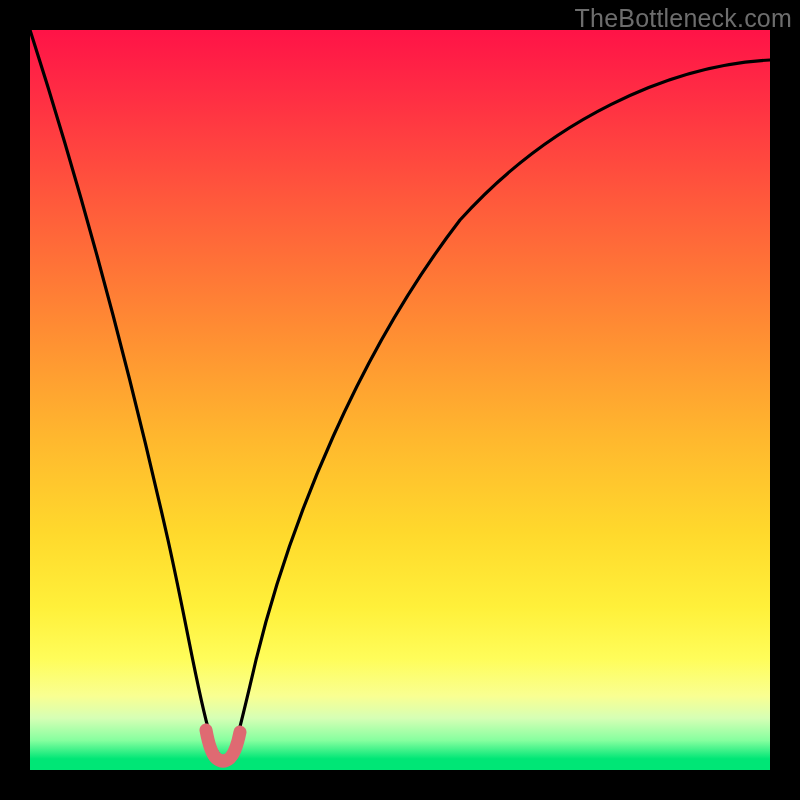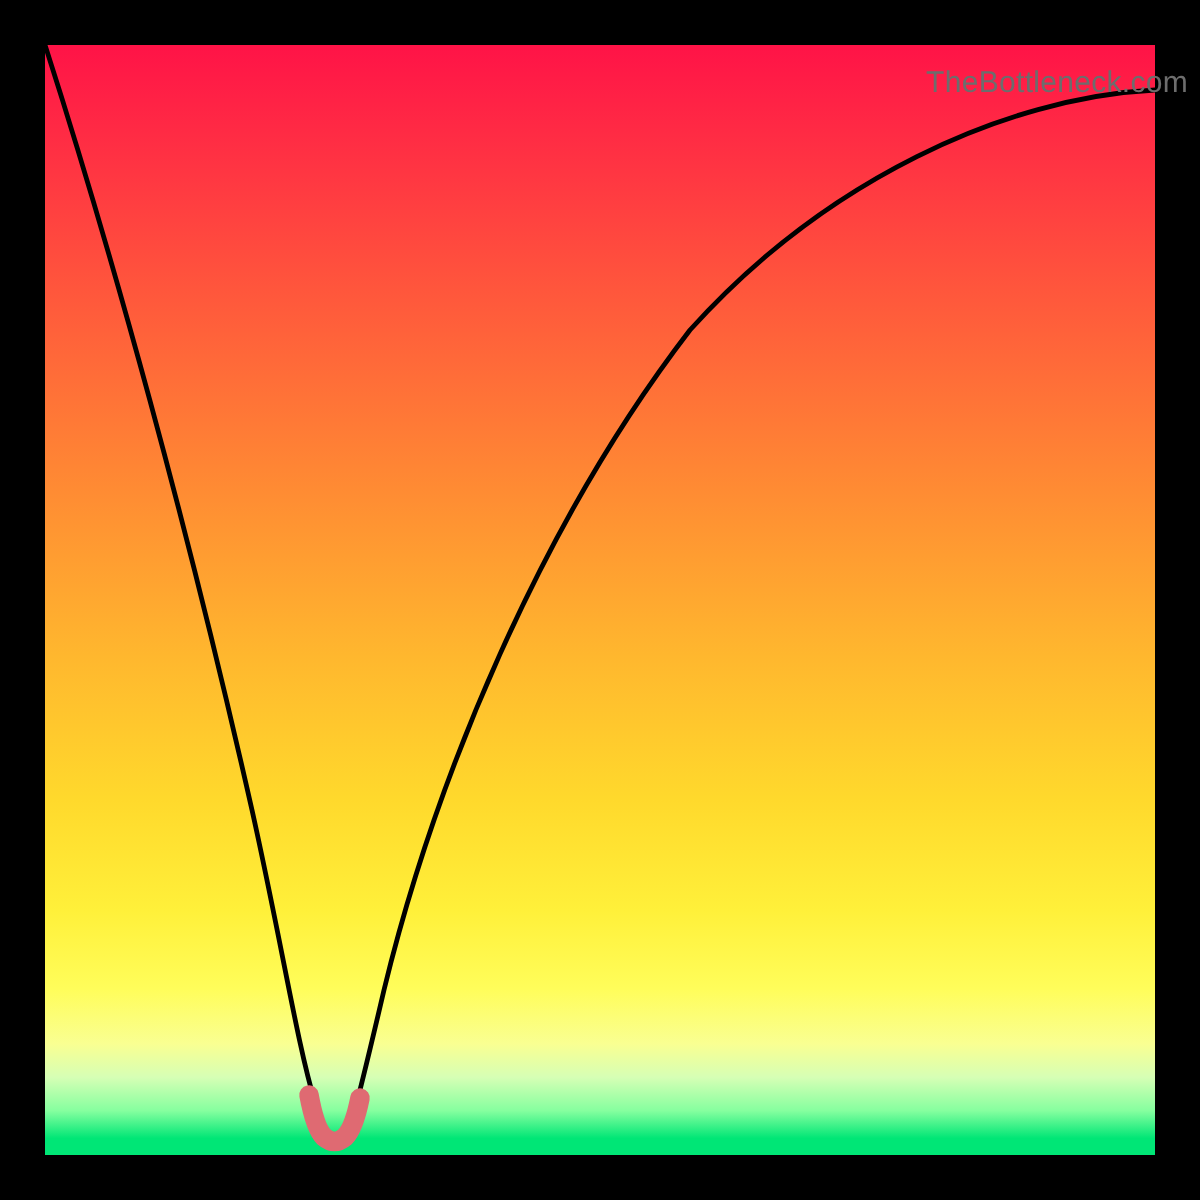--- a/index.html
+++ b/index.html
@@ -47,23 +47,22 @@
     top: 0;
     width: 740px;
     height: 740px;
     display: block;
   }
   .watermark {
     position: absolute;
     top: 4px;
     right: 8px;
     color: #6d6d6d;
-    font-size: 20px;
+    font-size: 25px;
     letter-spacing: 0.2px;
-    margin-top: 40px;
   }
 </style>
 </head>
 <body>
 
 <div class="frame">
 
   <div class="plot">
     <svg class="curve" viewBox="0 0 740 740" preserveAspectRatio="none">
       <path d="M 0 0

